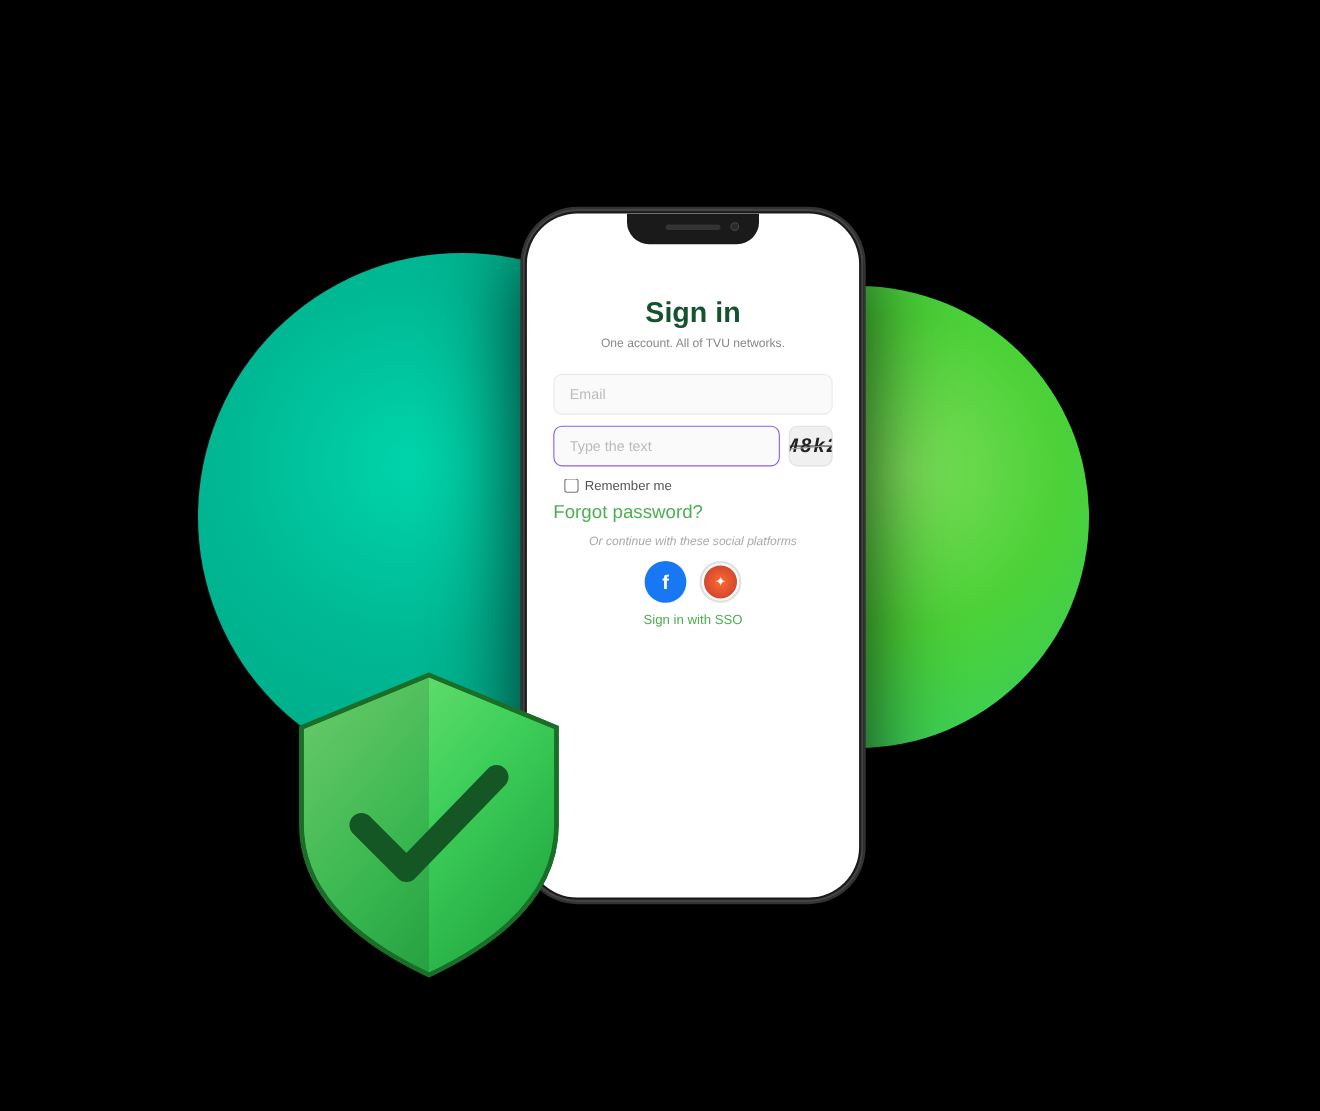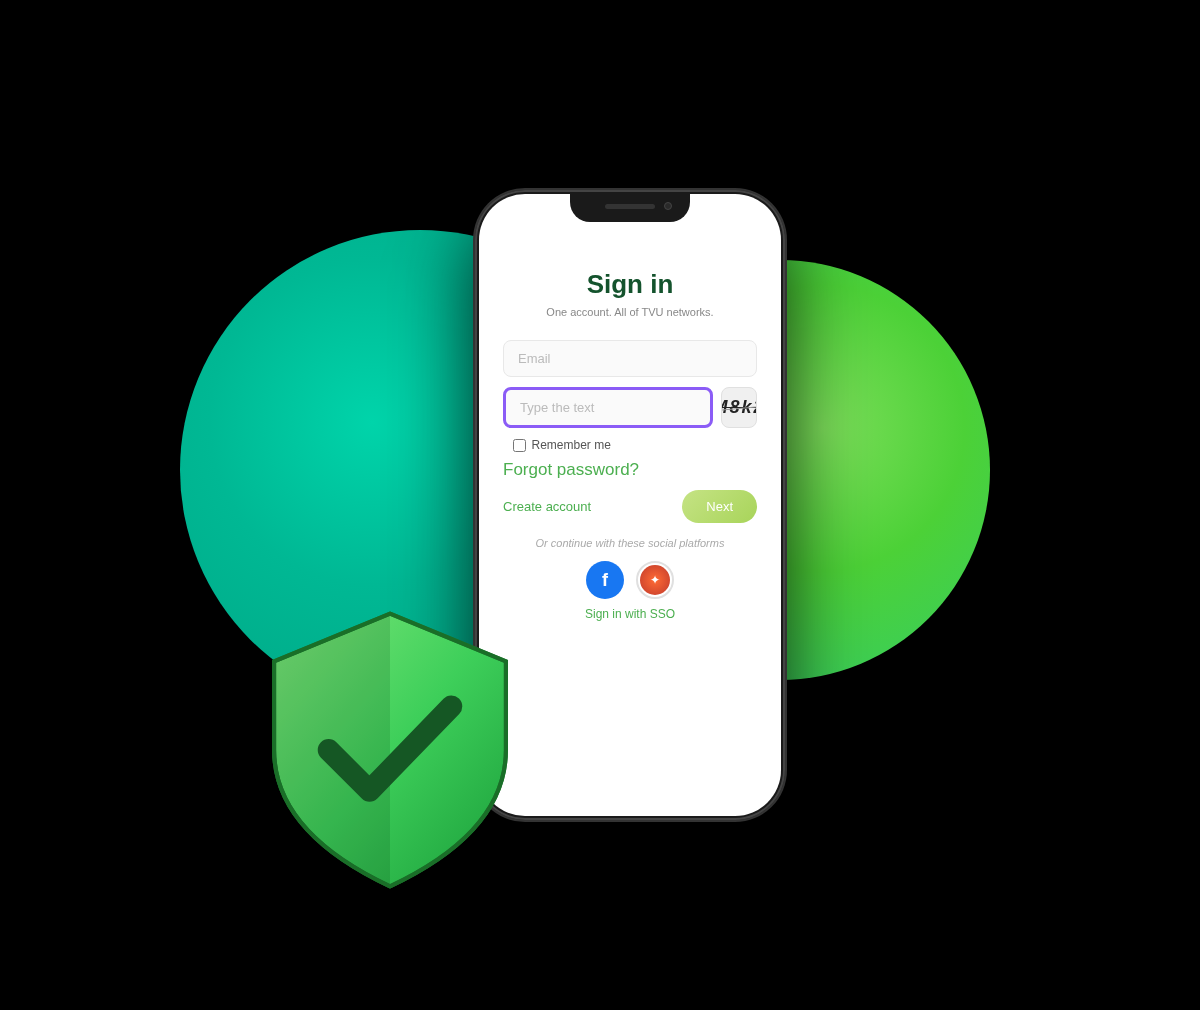--- a/index.html
+++ b/index.html
@@ -175,21 +175,21 @@
       width: 100%;
       display: flex;
       gap: 8px;
       margin-bottom: 10px;
       align-items: stretch;
     }
 
     .captcha-input {
       flex: 1;
       padding: 10px 14px;
-      border: 3px solid #8b5cf6;
+      border: 1px solid #8b5cf6;
       border-radius: 8px;
       font-size: 13px;
       color: #555;
       background: #fafafa;
       outline: none;
     }
 
     .captcha-input::placeholder {
       color: #bbb;
     }
@@ -396,24 +396,20 @@
             <div class="captcha-image">M8k2</div>
           </div>
 
           <div class="remember-row">
             <input type="checkbox" class="remember-checkbox" style="">
             <span class="remember-label">Remember me</span>
           </div>
 
           <a class="forgot-link" href="#">Forgot password?</a>
 
-          <div class="bottom-row">
-            <a class="create-account-link" href="#">Create account</a>
-            <button class="next-button">Next</button>
-          </div>
 
           <p class="divider-text">Or continue with these social platforms</p>
 
           <div class="social-icons-row">
             <div class="social-icon fb-icon">f</div>
             <div class="social-icon sso-icon">
               <div class="sso-inner">
                 <span class="sso-star">✦</span>
               </div>
             </div>

